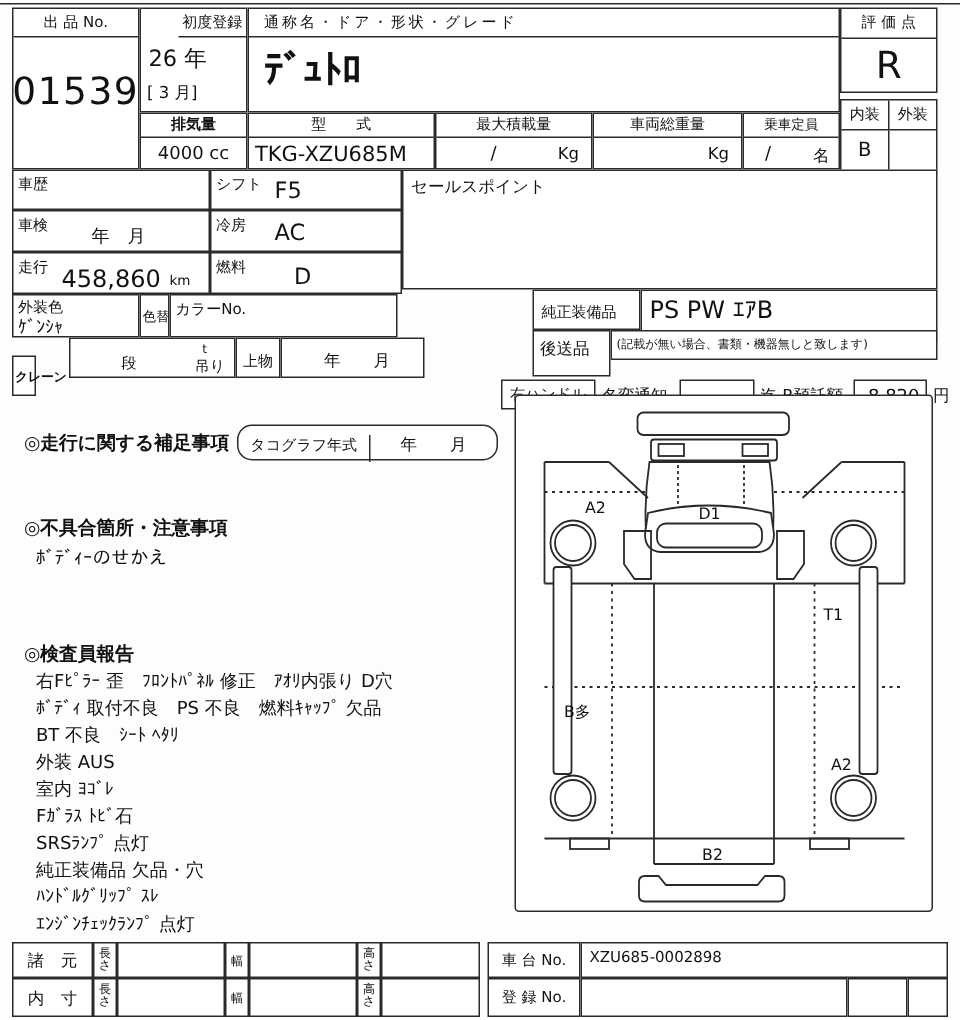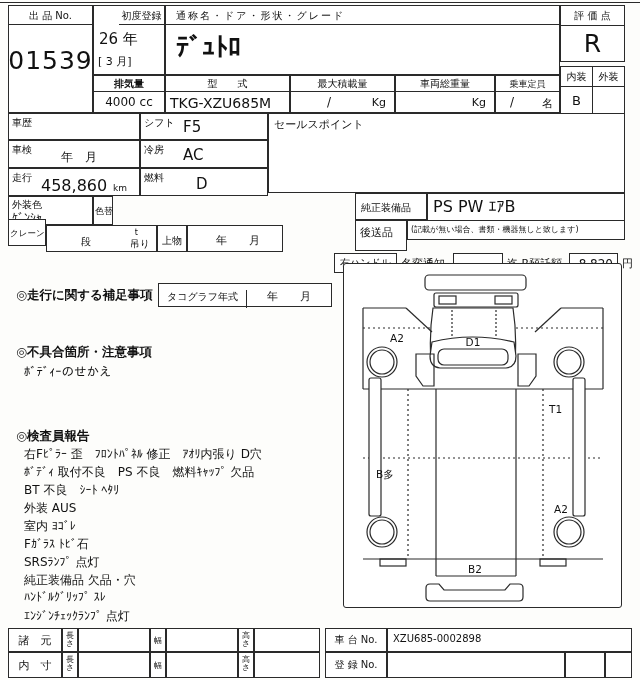--- a/index.html
+++ b/index.html
@@ -106,22 +106,25 @@
     <span class="t" style="left:55px;top:6px;font-size:15px;">D</span>
   </div>
 
   <div class="c" style="left:8px;top:196px;width:85px;height:29px;padding-left:40px;">
     <span class="t lbl" style="left:3px;top:1px;">外装色</span>
     <span class="t" style="left:3px;top:14px;font-size:12px;">ｹﾞﾝｼｬ</span>
   </div>
   <div class="c" style="left:93px;top:196px;width:20px;height:29px;">
     <span class="t" style="left:0;top:8px;width:20px;text-align:center;font-size:9px;">色替</span>
   </div>
-
-  <div class="c" style="left:8px;top:219px;width:38px;height:27px;">
+  <div class="c" style="left:113px;top:196px;width:152px;height:29px;">
+    <span class="t lbl" style="left:3px;top:2px;">カラーNo.</span>
+  </div>
+
+  <div class="c" style="left:8px;top:237px;width:16px;height:27px;font-weight:bold;">
     <span class="t" style="left:1px;top:8px;font-size:8.5px;">クレーン</span>
   </div>
   <div class="c" style="left:46px;top:225px;width:111px;height:27px;">
     <span class="t lbl" style="left:34px;top:9px;">段</span>
     <span class="t" style="right:18px;top:2px;font-size:8px;">t</span>
     <span class="t lbl" style="right:6px;top:11px;">吊り</span>
   </div>
   <div class="c" style="left:157px;top:225px;width:30px;height:27px;">
     <span class="t lbl" style="left:4px;top:8px;">上物</span>
   </div>
@@ -151,21 +154,21 @@
   </div>
   <span class="t" style="left:401px;top:256px;font-size:11px;">名変通知</span>
   <div class="c" style="left:453px;top:253px;width:50px;height:20px;"></div>
   <span class="t" style="left:507px;top:256px;font-size:11px;">迄 R預託額</span>
   <div class="c" style="left:569px;top:253px;width:49px;height:20px;">
     <span class="t" style="right:4px;top:3px;font-size:12px;">8,820</span>
   </div>
   <span class="t" style="left:622px;top:256px;font-size:11px;">円</span>
 
   <span class="t big" style="left:16px;top:287px;font-size:12.5px;">◎走行に関する補足事項</span>
-  <div class="c" style="left:158px;top:283px;width:174px;height:24px;">
+  <div class="c" style="left:158px;top:283px;width:174px;height:24px;border-radius:10px;">
     <span class="t" style="left:0;top:6px;width:88px;text-align:center;font-size:10px;border-right:1px solid #2a2a2a;height:18px;">タコグラフ年式</span>
     <span class="t" style="left:108px;top:5px;font-size:11px;">年　　月</span>
   </div>
 
   <span class="t big" style="left:16px;top:344px;font-size:12.5px;">◎不具合箇所・注意事項</span>
   <span class="t" style="left:24px;top:364px;font-size:12.5px;">ﾎﾞﾃﾞｨｰのせかえ</span>
 
   <span class="t big" style="left:16px;top:428px;font-size:12.5px;">◎検査員報告</span>
   <span class="note-line" style="left:24px;top:446px;">右Fﾋﾟﾗｰ 歪　ﾌﾛﾝﾄﾊﾟﾈﾙ 修正　ｱｵﾘ内張り D穴</span>
   <span class="note-line" style="left:24px;top:464px;">ﾎﾞﾃﾞｨ 取付不良　PS 不良　燃料ｷｬｯﾌﾟ 欠品</span>

